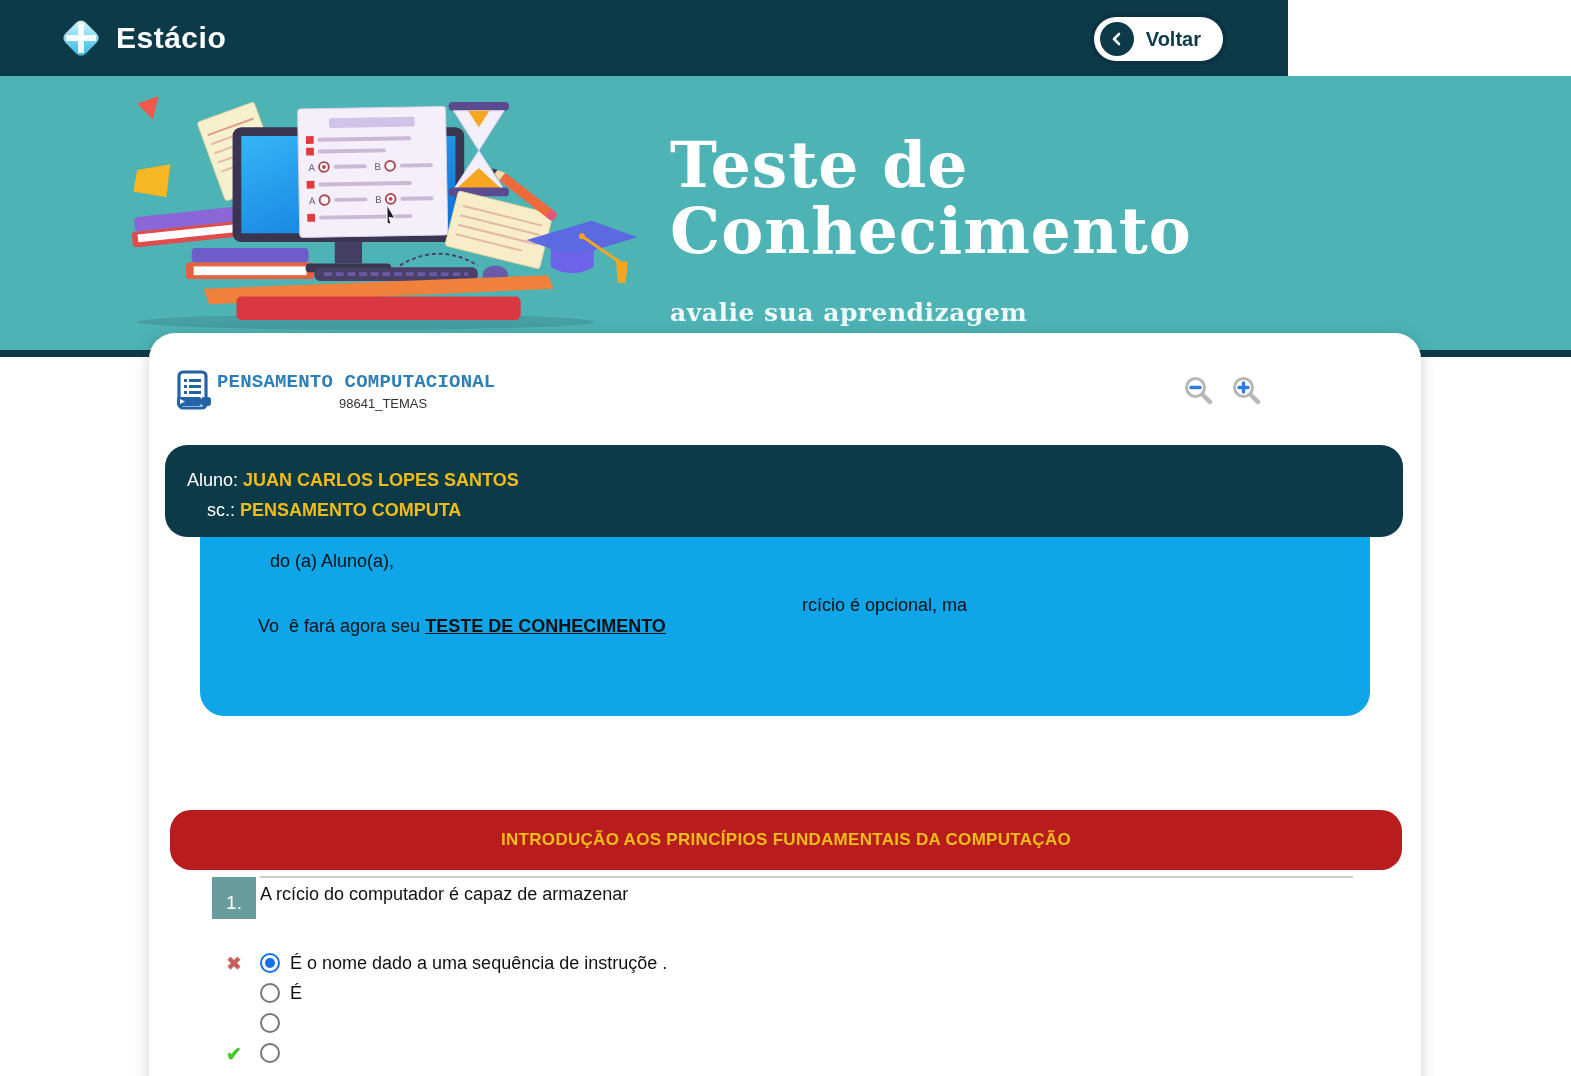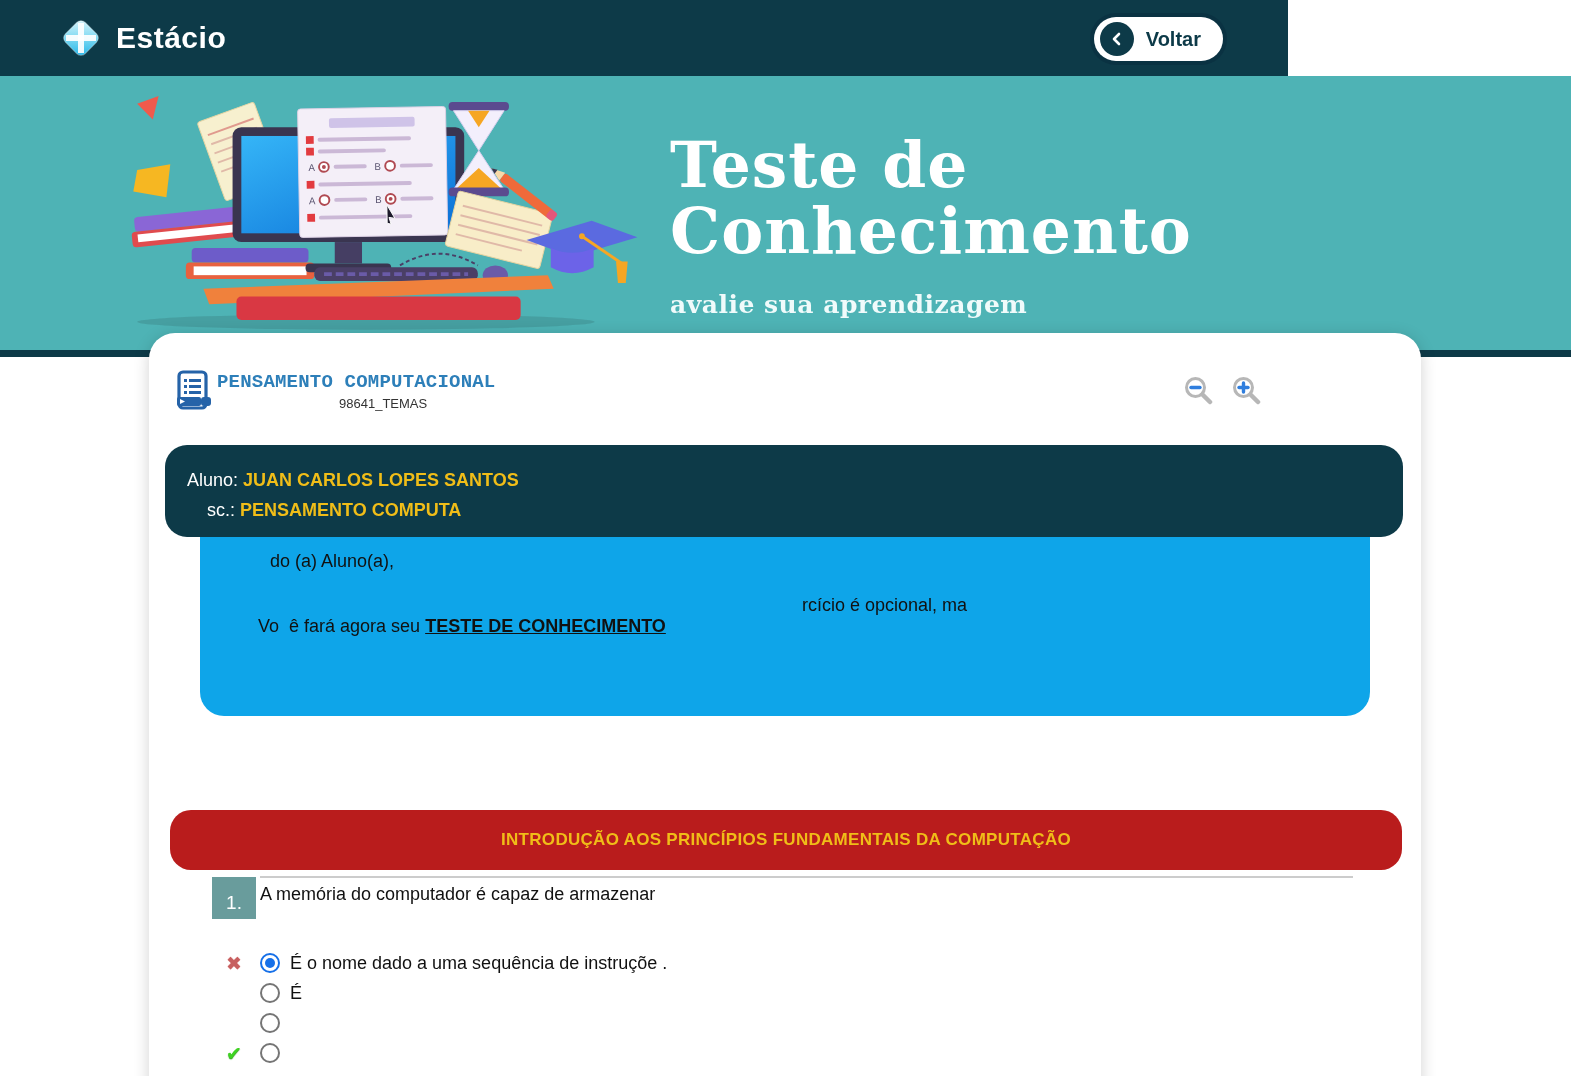--- a/index.html
+++ b/index.html
@@ -21,21 +21,21 @@
   .back-label { color:#0d3a48; font-size:20px; font-weight:bold; }
 
   
   .banner { position:absolute; left:0; top:76px; width:1571px; height:281px;
             background:#4eb3b5; border-bottom:7px solid #0d3a48; z-index:10; }
   .banner-illustration { position:absolute; left:108px; top:6px; }
   .banner-text { position:absolute; left:670px; top:56px; width:820px; }
   .banner-title { color:#ffffff; font-family:"DejaVu Serif", serif; font-weight:bold;
                   font-size:63px; line-height:1.05; letter-spacing:1px; }
   .banner-subtitle { color:#f0fbfb; font-family:"DejaVu Serif", serif; font-weight:bold;
-                     font-size:25px; margin-top:26px; letter-spacing:.5px; }
+                     font-size:25px; margin-top:34px; letter-spacing:.5px; }
 
   
   .card { position:absolute; left:149px; top:333px; width:1272px; height:940px;
           background:#ffffff; border-radius:26px; z-index:20;
           box-shadow:0 3px 16px rgba(0,0,0,.18); }
 
   .card-header { position:relative; height:112px; }
   .doc-icon { position:absolute; left:27px; top:37px; }
   .course-title { position:absolute; left:68px; top:38px; color:#2d7fb9;
                   font-size:19px; font-weight:bold; letter-spacing:.2px;font-family:Liberation Mono, monospace; }
@@ -288,21 +288,21 @@
     </div>
     <div class="instr-right">rcício é opcional, ma</div>
   </div>
 
   <div class="section-pill">
     <span>INTRODUÇÃO AOS PRINCÍPIOS FUNDAMENTAIS DA COMPUTAÇÃO</span>
   </div>
 
   <div class="q-rule"></div>
   <div class="q-badge">1.</div>
-  <div class="q-text">A memória do computador é capaz de armazenar</div>
+  <div class="q-text">A rcício do computador é capaz de armazenar</div>
 
   <div class="options">
       <div class="option-row">
         <span class="marker wrong">✖</span>
         <span class="radio selected"></span>
         <span class="option-text">É o nome dado a uma sequência de instruçõe .</span>
       </div>
       <div class="option-row">
         <span class="marker none"></span>
         <span class="radio"></span>

